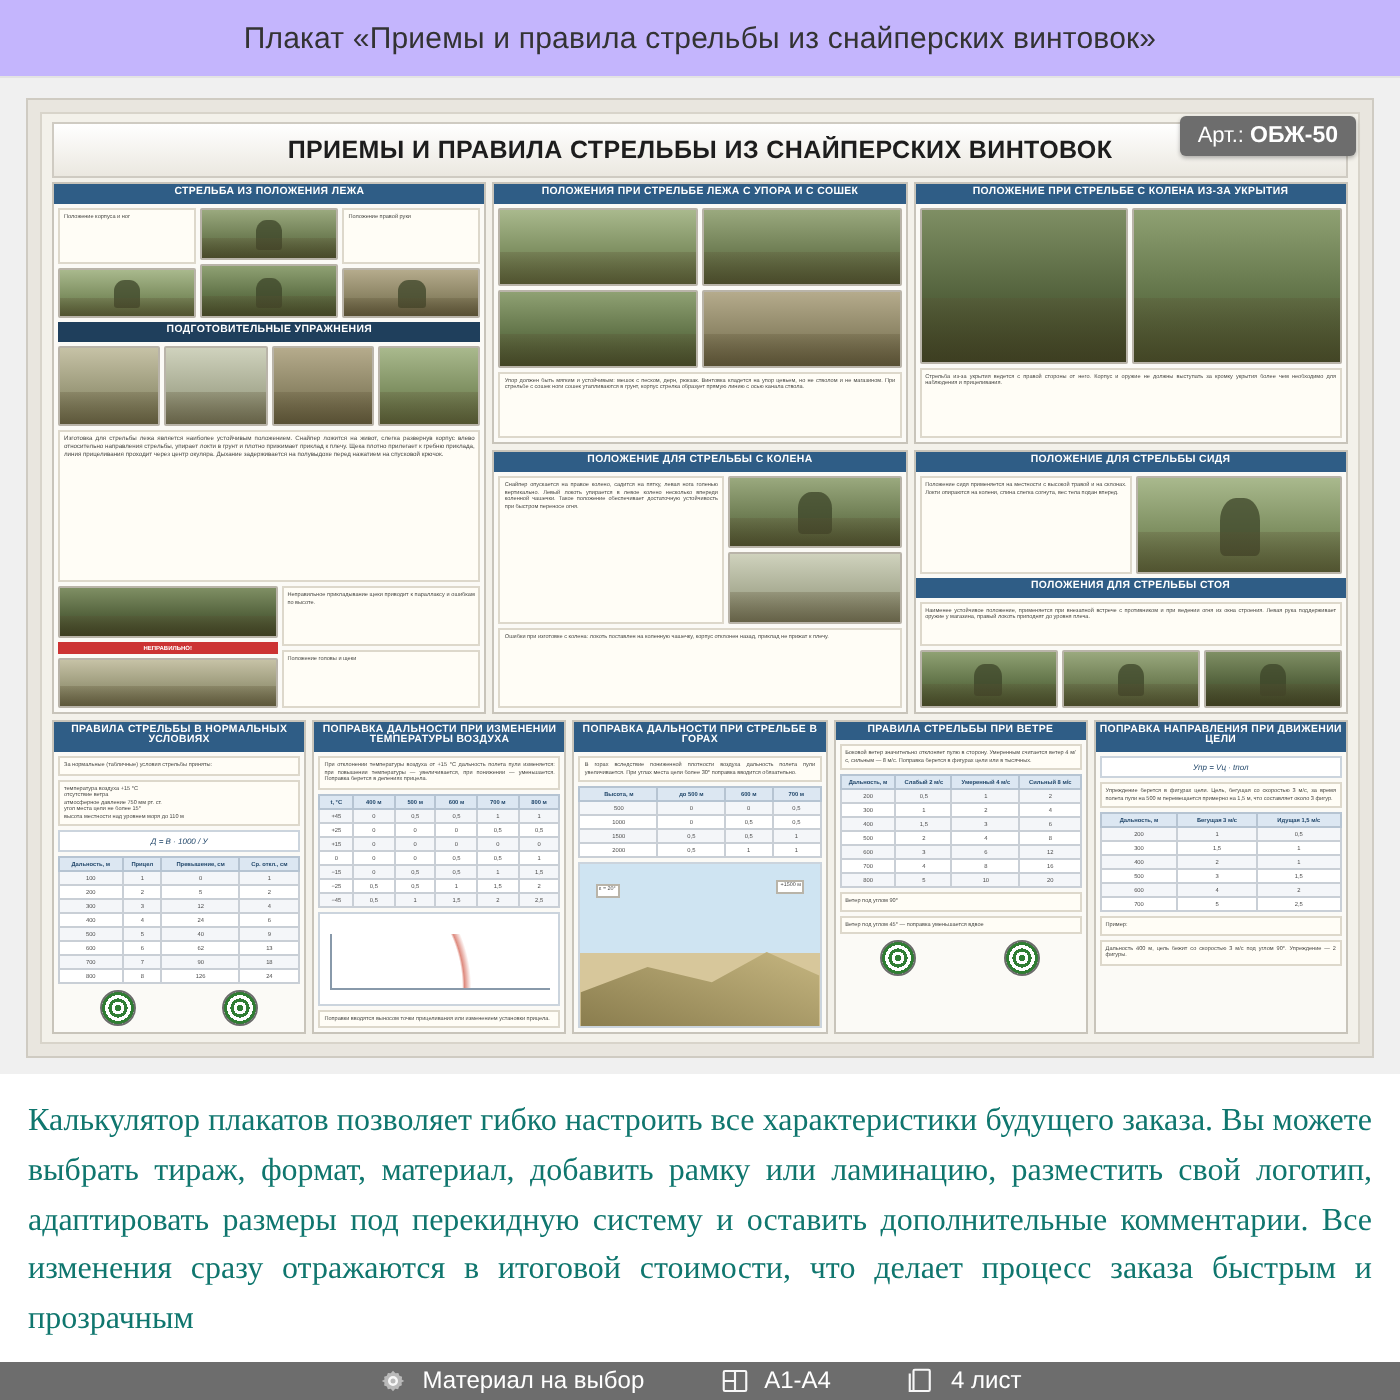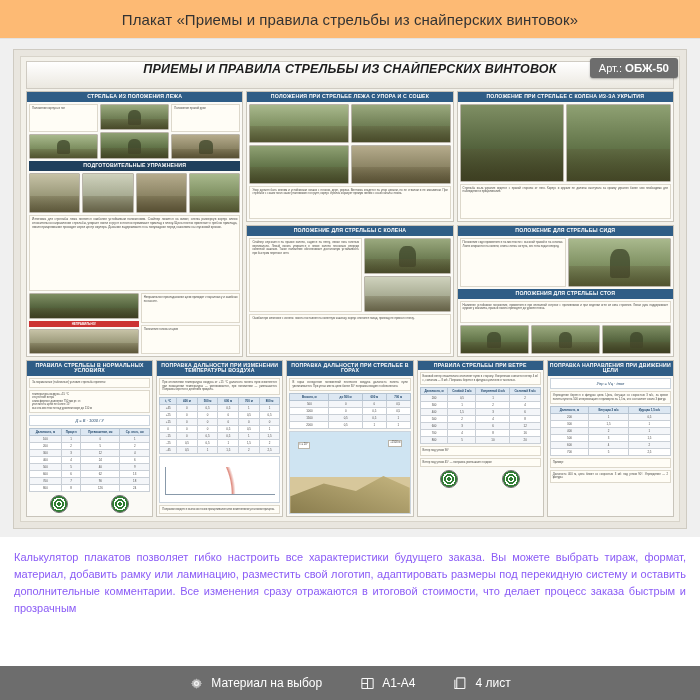--- a/index.html
+++ b/index.html
@@ -12,21 +12,21 @@
   }
   .page{width:700px;height:700px;position:relative;display:flex;flex-direction:column;}
 
   
   .page-title{
     text-align:center;
     font-size:15px;
     color:#333;
     padding:11px 10px 10px;
     border-bottom:1px solid #e3e3e3;
-    background:#fdba74;
+    background:#c4b5fd;
     letter-spacing:.1px;
   }
 
   
   .poster-wrap{
     position:relative;
     background:#f0f0f0;
     padding:10px 13px 8px;
   }
   .poster{
@@ -41,21 +41,21 @@
     position:absolute;inset:6px;
     background:#f3f1ea;
     border:1px solid #d8d4ca;
     overflow:hidden;
   }
   .poster-head{
     height:26px;
     margin:4px 5px 2px;
     background:linear-gradient(#ffffff,#ebe8e0);
     border:1px solid #cfcbc2;
-    display:flex;align-items:flex-start;justify-content:center;font-style:italic;
+    display:flex;align-items:center;justify-content:center;
   }
   .poster-head span{
     font-size:12.5px;font-weight:bold;color:#1d1d1d;letter-spacing:.2px;
     white-space:nowrap;overflow:hidden;
   }
   .art-badge{
     position:absolute;top:8px;right:8px;
     background:#6d6d6d;color:#fff;
     font-size:11px;padding:4px 9px;border-radius:3px;
     box-shadow:0 1px 2px rgba(0,0,0,.3);
@@ -164,24 +164,25 @@
     background:repeating-radial-gradient(circle,#2f7d32 0 1.6px,#ffffff 1.6px 3.2px);
     border:1px solid #6b6b6b;margin:1px auto;
   }
   .warn{
     background:#c33;color:#fff;font-size:3px;text-align:center;padding:1px;font-weight:bold;
   }
 
   
   .desc{
     padding:12px 14px 8px;
-    font-size:11px;
+    font-size:16px;
     line-height:1.55;
-    color:#8b5cf6;
+    color:#0f766e;
     text-align:justify;
+    font-family:Liberation Serif, serif;
   }
 
   
   .footer{
     margin-top:auto;
     background:#6d6d6d;
     color:#fff;
     height:34px;
     display:flex;align-items:center;justify-content:center;gap:38px;
     font-size:12px;

